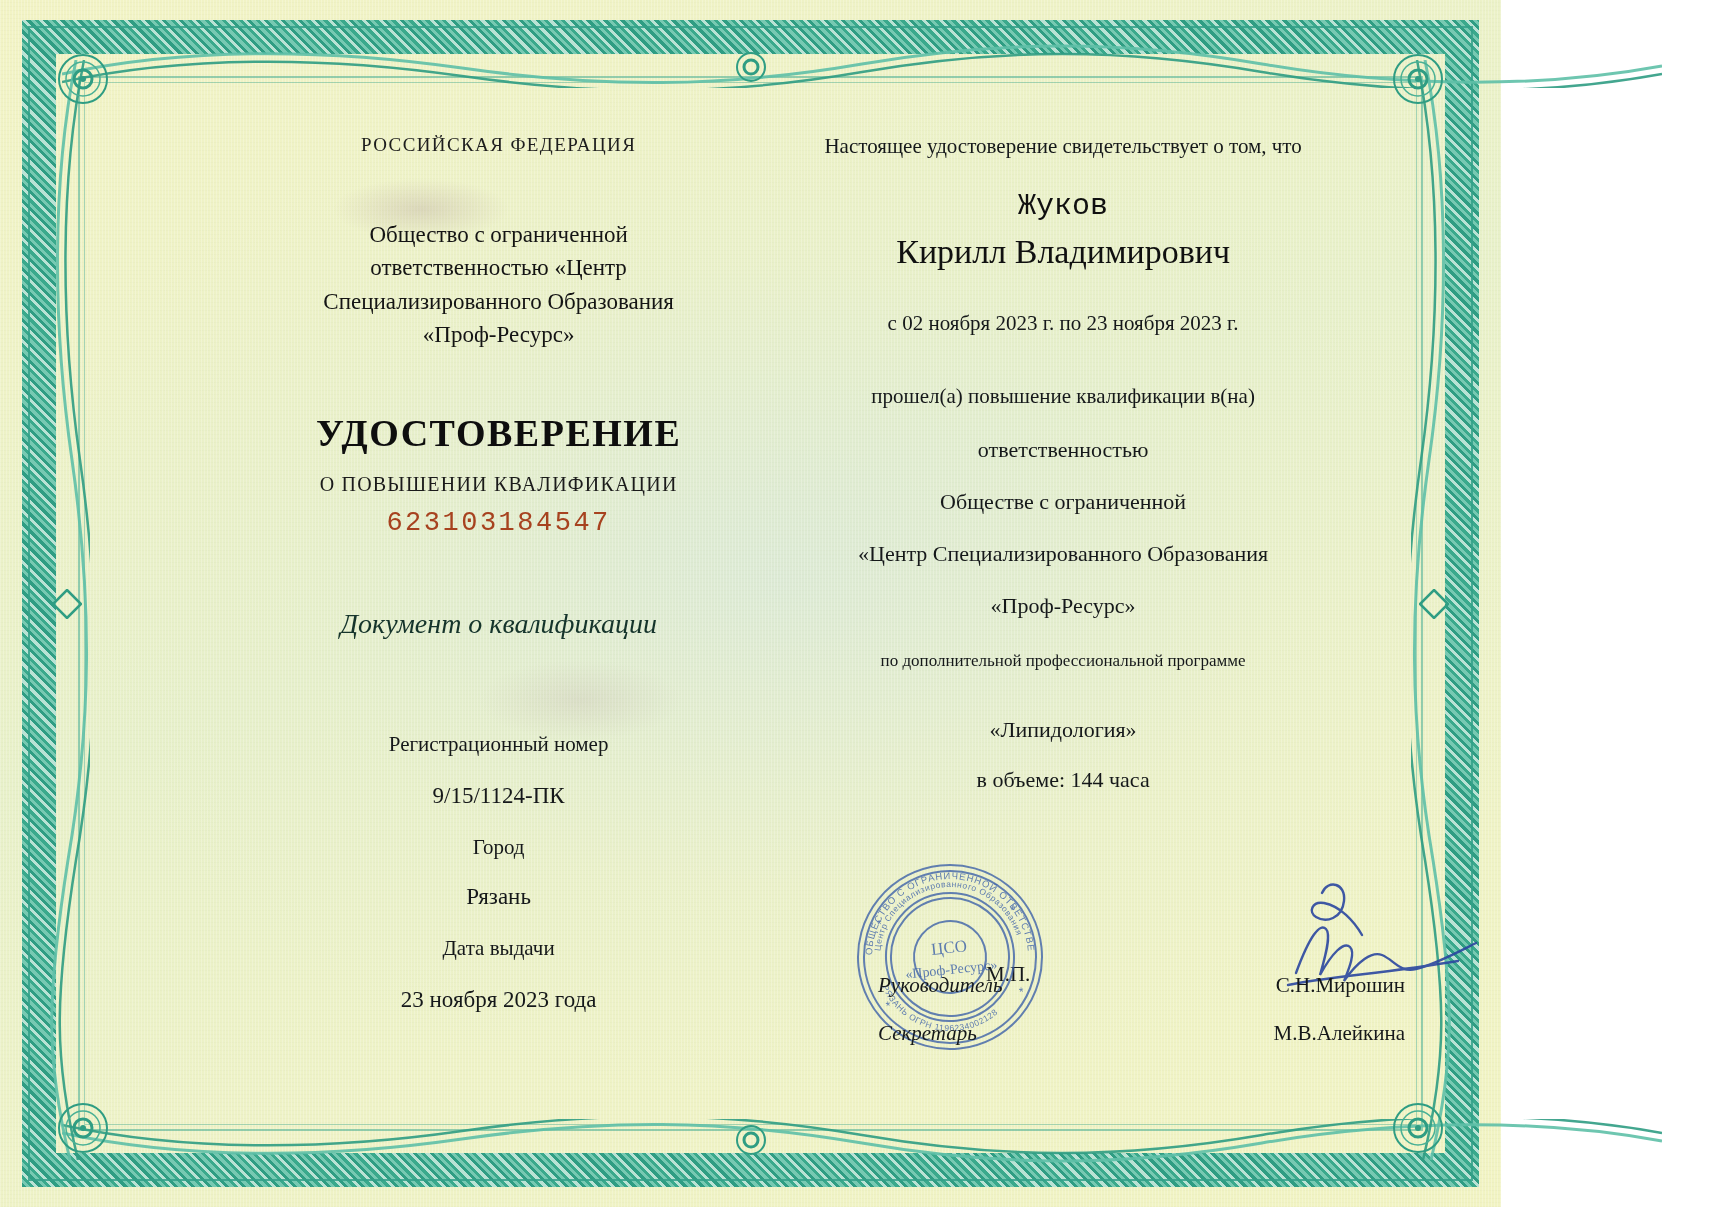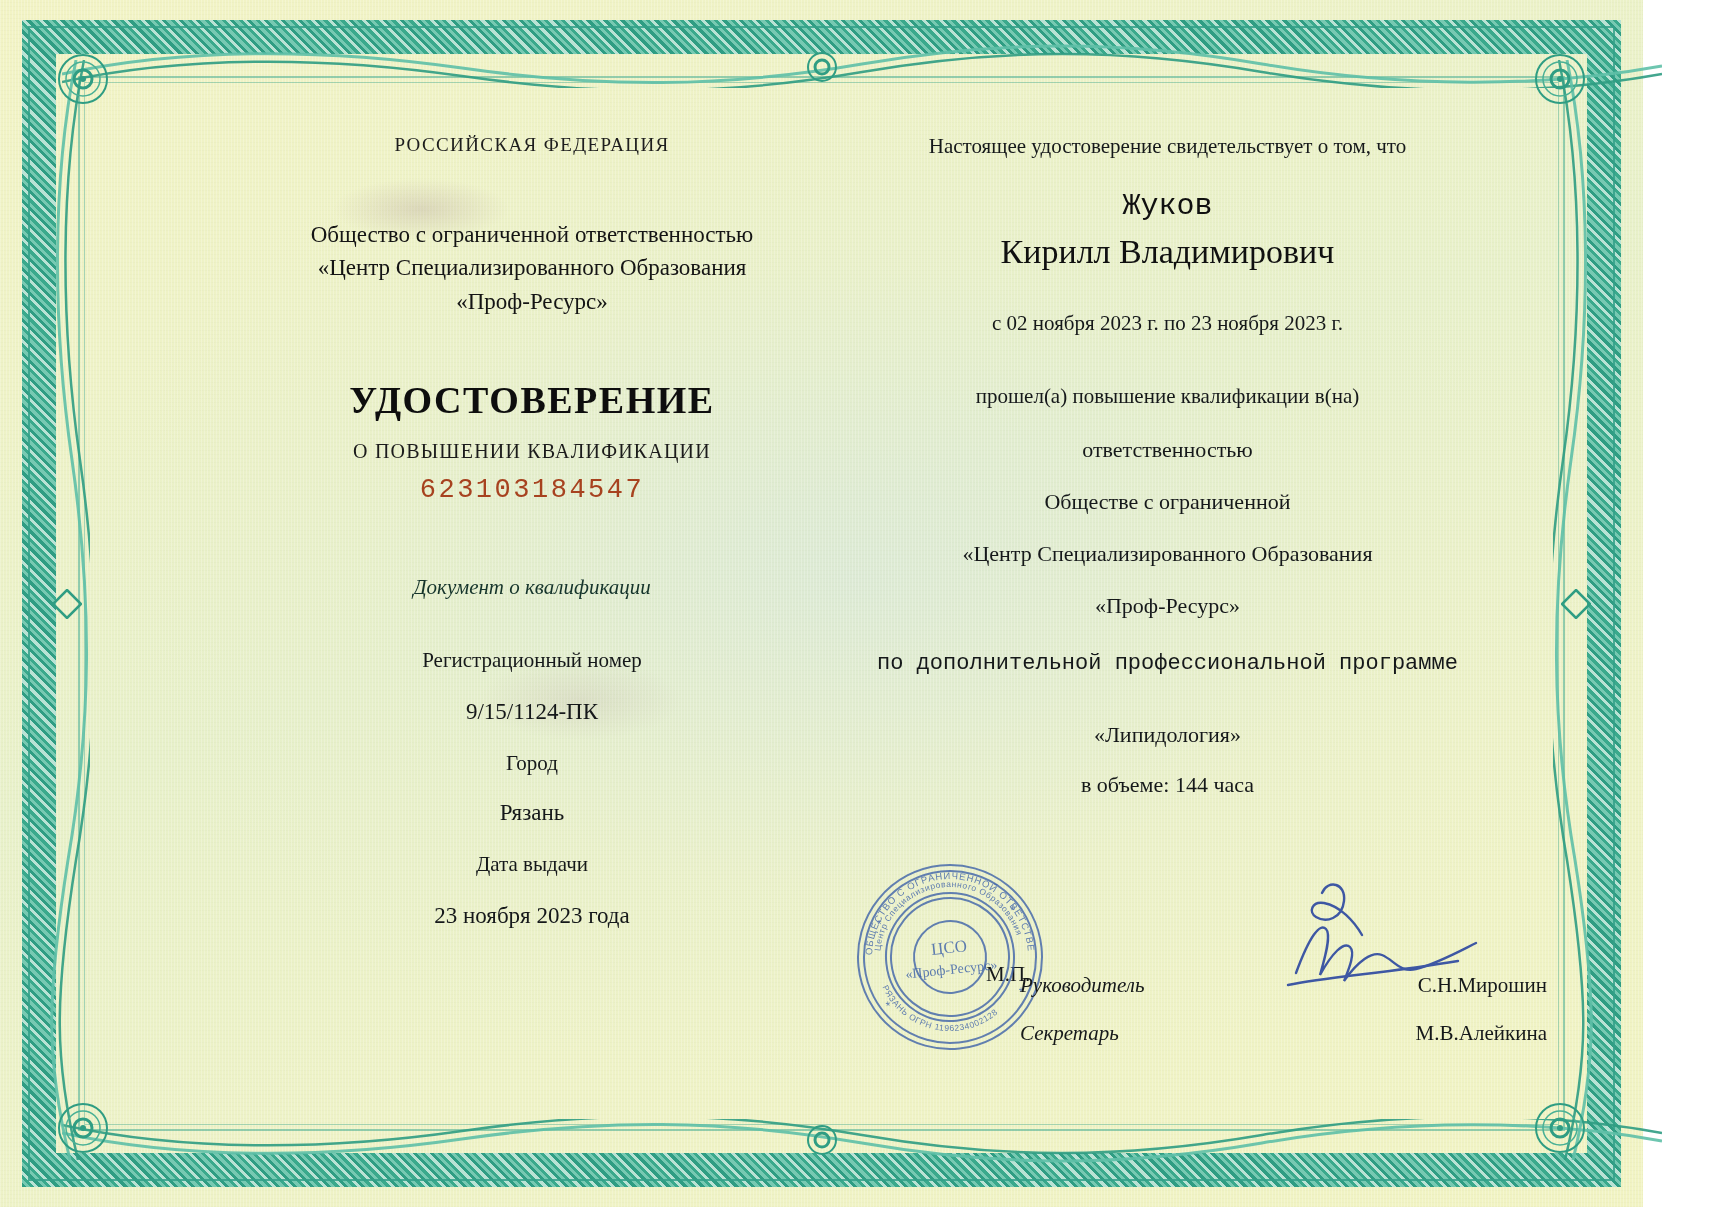--- a/index.html
+++ b/index.html
@@ -9,21 +9,21 @@
   }
   body {
     width: 1711px;
     height: 1207px;
     overflow: hidden;
     font-family: "Liberation Serif", serif;
   }
 
   .certificate {
     position: relative;
-    width: 1643px;
+    width: 1501px;
     height: 1207px;
     box-sizing: border-box;
     background:
       radial-gradient(ellipse 1100px 700px at 52% 48%, rgba(210,228,222,0.55) 0%, rgba(226,236,206,0.25) 45%, rgba(240,243,198,0.05) 75%),
       linear-gradient(160deg, #f2f3c4 0%, #eef2c6 22%, #e7f0c9 45%, #eef2c6 70%, #f1f3c2 100%);
   }
 
   
   .paper-texture {
     position: absolute;
@@ -152,23 +152,23 @@
   }
   .serial {
     font-family: "Liberation Mono", monospace;
     font-size: 27px;
     letter-spacing: 2.5px;
     color: #a7421f;
     margin-bottom: 70px;
   }
   .qual-doc {
     font-style: italic;
-    font-size: 21px;
+    font-size: 28px;
     color: #15342b;
-    margin-bottom: 48px;
+    margin-bottom: 92px;
   }
   .reg-label {
     font-size: 21px;
     color: #15181a;
     margin-bottom: 26px;
   }
   .reg-number {
     font-size: 23px;
     color: #15181a;
     margin-bottom: 26px;
@@ -218,25 +218,24 @@
     font-size: 21px;
     color: #15181a;
     margin-bottom: 28px;
   }
   .r-org-line {
     font-size: 22px;
     color: #15181a;
     margin-bottom: 26px;
   }
   .r-prog-label {
-    font-size: 22px;
+    font-size: 17px;
     color: #15181a;
     margin-top: 32px;
     margin-bottom: 46px;
-    font-family: Liberation Mono, monospace;
   }
   .r-prog-name {
     font-size: 22px;
     color: #15181a;
     margin-bottom: 24px;
   }
   .r-volume {
     font-size: 22px;
     color: #15181a;
   }

